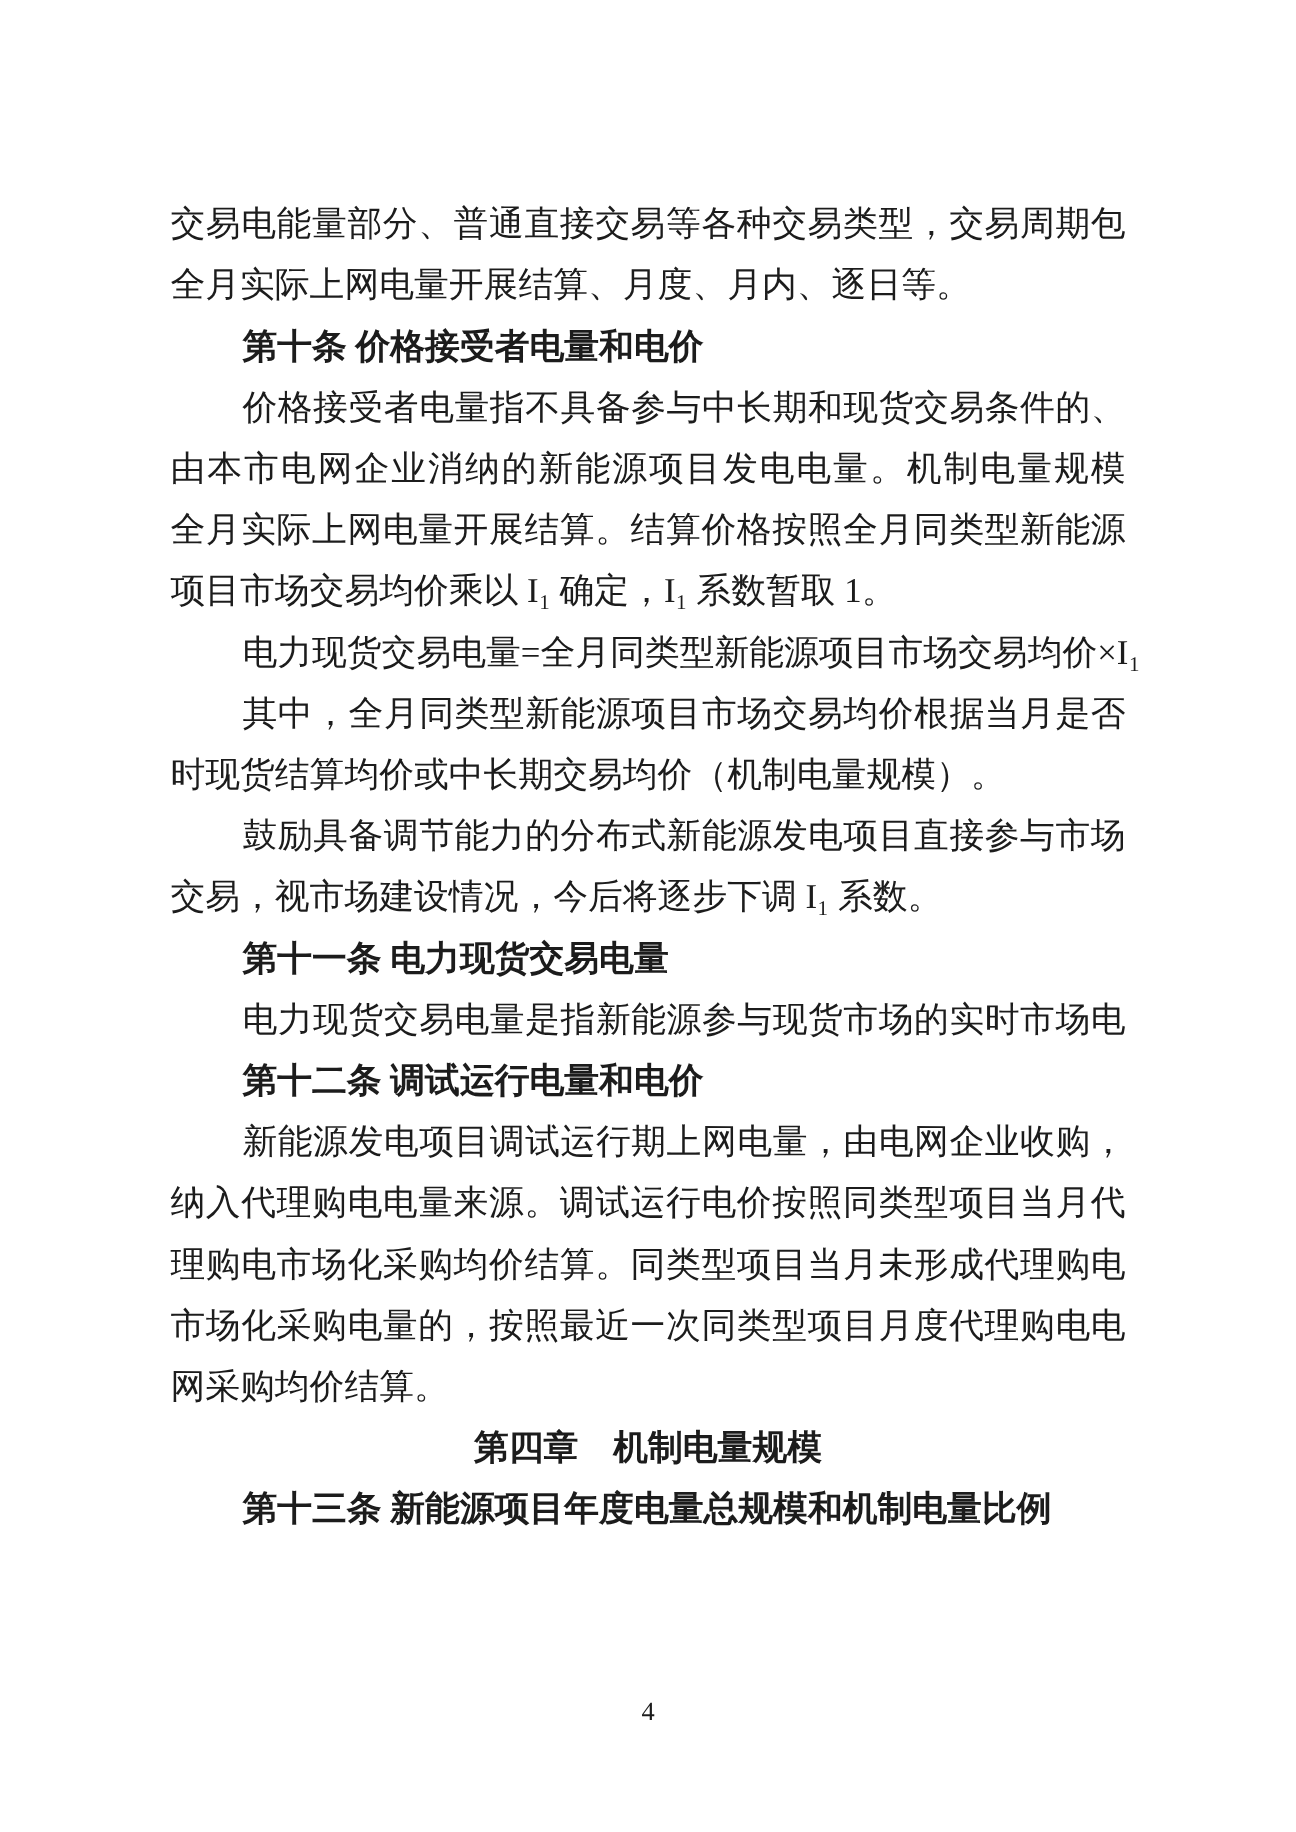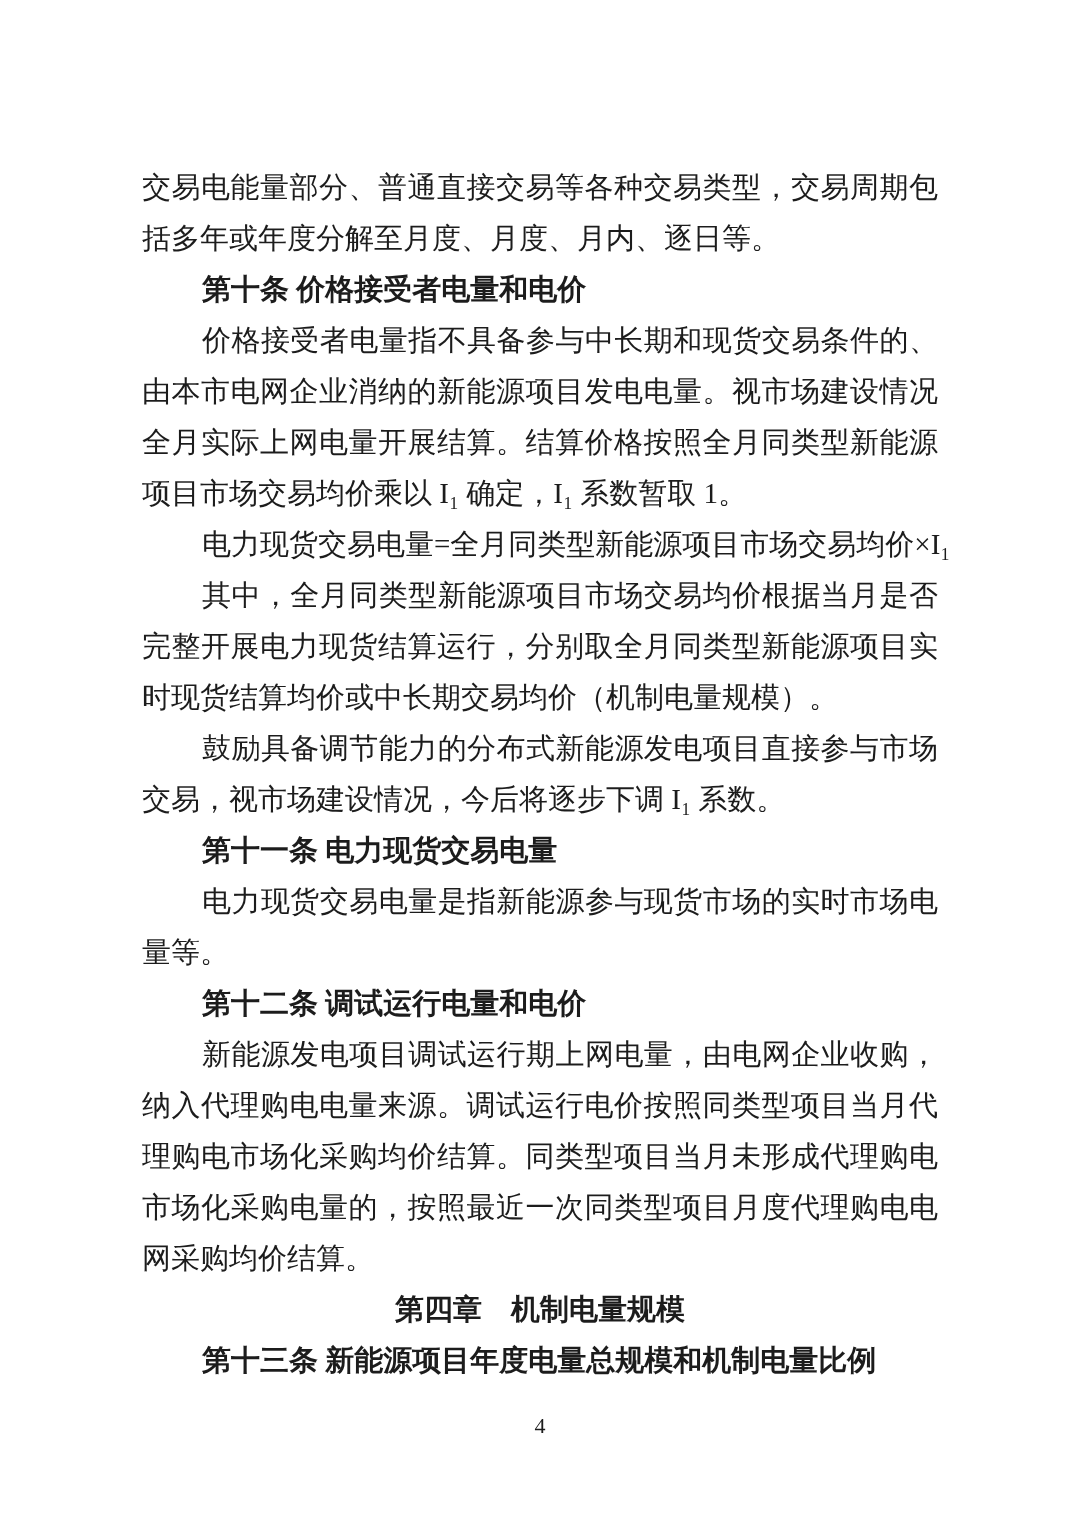--- a/index.html
+++ b/index.html
@@ -59,35 +59,33 @@
     color: var(--txt);
     font-family: "Liberation Serif", "DejaVu Serif", serif;
   }
 </style>
 </head>
 <body>
 
 <div class="page">
   <div class="doc-body">
     <div class="l j">交易电能量部分、普通直接交易等各种交易类型，交易周期包</div>
-    <div class="l">括多年或年度分解至月度、月度、月内、逐日等。</div>
+    <div class="l">全月实际上网电量开展结算、月度、月内、逐日等。</div>
     <div class="l ind h">第十条 价格接受者电量和电价</div>
     <div class="l ind j">价格接受者电量指不具备参与中长期和现货交易条件的、</div>
-    <div class="l j">由本市电网企业消纳的新能源项目发电电量。视市场建设情况</div>
+    <div class="l j">由本市电网企业消纳的新能源项目发电电量。机制电量规模</div>
     <div class="l j">全月实际上网电量开展结算。结算价格按照全月同类型新能源</div>
     <div class="l">项目市场交易均价乘以 I₁ 确定，I₁ 系数暂取 1。</div>
     <div class="l ind">电力现货交易电量=全月同类型新能源项目市场交易均价×I₁</div>
     <div class="l ind j">其中，全月同类型新能源项目市场交易均价根据当月是否</div>
-    <div class="l j">完整开展电力现货结算运行，分别取全月同类型新能源项目实</div>
     <div class="l">时现货结算均价或中长期交易均价（机制电量规模）。</div>
     <div class="l ind j">鼓励具备调节能力的分布式新能源发电项目直接参与市场</div>
     <div class="l">交易，视市场建设情况，今后将逐步下调 I₁ 系数。</div>
     <div class="l ind h">第十一条 电力现货交易电量</div>
     <div class="l ind j">电力现货交易电量是指新能源参与现货市场的实时市场电</div>
-    <div class="l">量等。</div>
     <div class="l ind h">第十二条 调试运行电量和电价</div>
     <div class="l ind j">新能源发电项目调试运行期上网电量，由电网企业收购，</div>
     <div class="l j">纳入代理购电电量来源。调试运行电价按照同类型项目当月代</div>
     <div class="l j">理购电市场化采购均价结算。同类型项目当月未形成代理购电</div>
     <div class="l j">市场化采购电量的，按照最近一次同类型项目月度代理购电电</div>
     <div class="l">网采购均价结算。</div>
     <div class="l c">第四章　机制电量规模</div>
     <div class="l ind h">第十三条 新能源项目年度电量总规模和机制电量比例</div>
   </div>
   <div class="footer">4</div>

